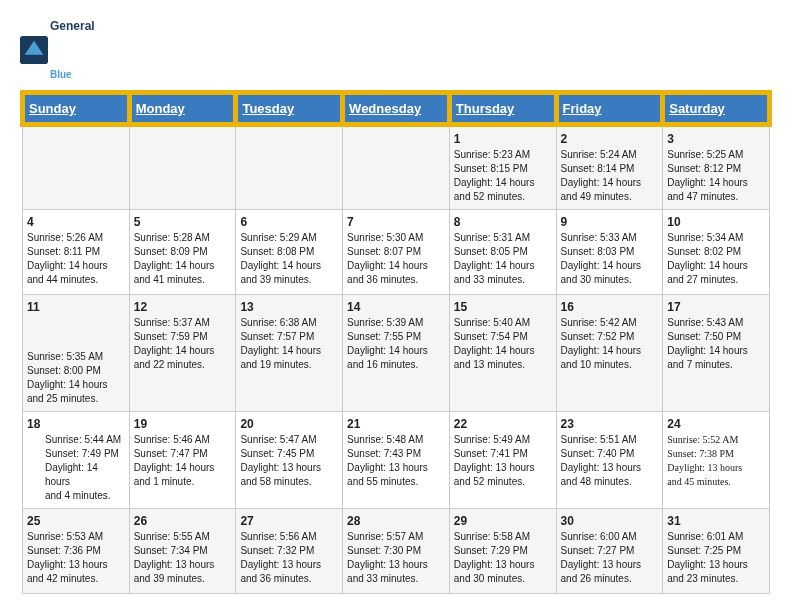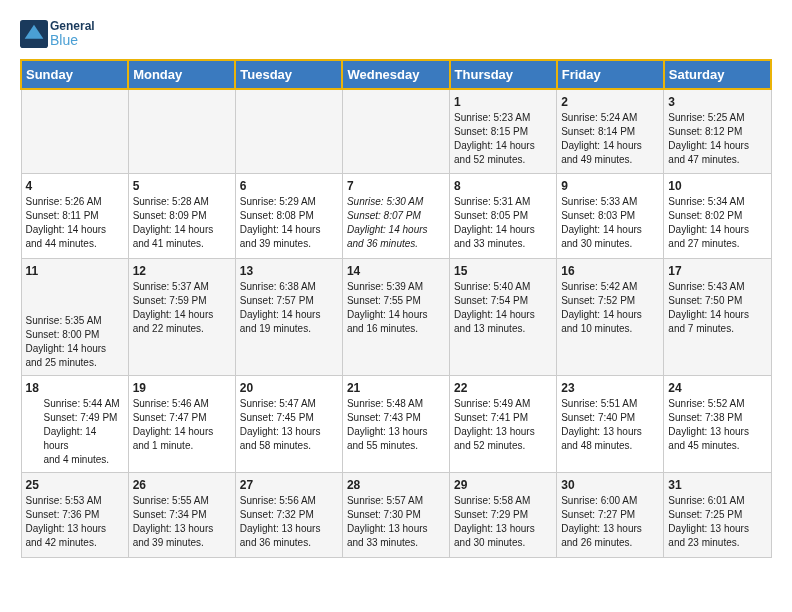--- a/index.html
+++ b/index.html
@@ -45,21 +45,22 @@
     }
     thead tr {
       background-color: #3a7abf;
       color: white;
     }
     thead th {
       padding: 6px 4px;
       font-size: 13px;
       font-weight: bold;
       text-align: left;
-      border: 2px solid #eab308;
+      border: 5px solid #eab308;
+      text-decoration: underline;
     }
     tbody tr {
       vertical-align: top;
     }
     tbody td {
       border: 1px solid #ccc;
       padding: 5px 4px;
       font-size: 10.5px;
       color: #222;
       height: 85px;
@@ -89,21 +90,21 @@
 <body>
 
 <div class="header">
   <div class="logo">
     <svg class="logo-icon" viewBox="0 0 30 30">
       <rect x="0" y="0" width="30" height="30" fill="#1a3a5c" rx="3"></rect>
       <polygon points="15,5 25,20 5,20" fill="#4a9fd4"></polygon>
     </svg>
     <div>
       <div style="font-size:12px;font-weight:bold;color:#1a3a5c;line-height:1.1;">General</div>
-      <div style="font-size:14px;font-weight:normal;color:#4a9fd4;line-height:1.1;">Blue</div>
+      <div style="font-size:10px;font-weight:bold;color:#4a9fd4;line-height:1.1;margin-top:36px;">Blue</div>
     </div>
   </div>
   <div class="title-block">
     <div class="month-year"></div>
     <div class="location"></div>
   </div>
 </div>
 
 <table>
   <thead>
@@ -162,21 +163,21 @@
         </td>
         <td>
           <span class="day-num">6</span>
           <div class="day-info" style="white-space: pre-line;">Sunrise: 5:29 AM
 Sunset: 8:08 PM
 Daylight: 14 hours
 and 39 minutes.</div>
         </td>
         <td>
           <span class="day-num">7</span>
-          <div class="day-info" style="white-space: pre-line; font-style: italic;">Sunrise: 5:30 AM
+          <div class="day-info" style="white-space: pre-line;">Sunrise: 5:30 AM
 Sunset: 8:07 PM
 Daylight: 14 hours
 and 36 minutes.</div>
         </td>
         <td>
           <span class="day-num">8</span>
           <div class="day-info" style="white-space: pre-line;">Sunrise: 5:31 AM
 Sunset: 8:05 PM
 Daylight: 14 hours
 and 33 minutes.</div>
@@ -285,21 +286,21 @@
         </td>
         <td>
           <span class="day-num">23</span>
           <div class="day-info" style="white-space: pre-line;">Sunrise: 5:51 AM
 Sunset: 7:40 PM
 Daylight: 13 hours
 and 48 minutes.</div>
         </td>
         <td>
           <span class="day-num">24</span>
-          <div class="day-info" style="white-space: pre-line;">Sunrise: 5:52 AM
+          <div class="day-info" style="white-space: pre-line; font-family: Liberation Serif, serif;">Sunrise: 5:52 AM
 Sunset: 7:38 PM
 Daylight: 13 hours
 and 45 minutes.</div>
         </td>
       </tr>
       <tr>
         <td>
           <span class="day-num">25</span>
           <div class="day-info" style="white-space: pre-line;">Sunrise: 5:53 AM
 Sunset: 7:36 PM

